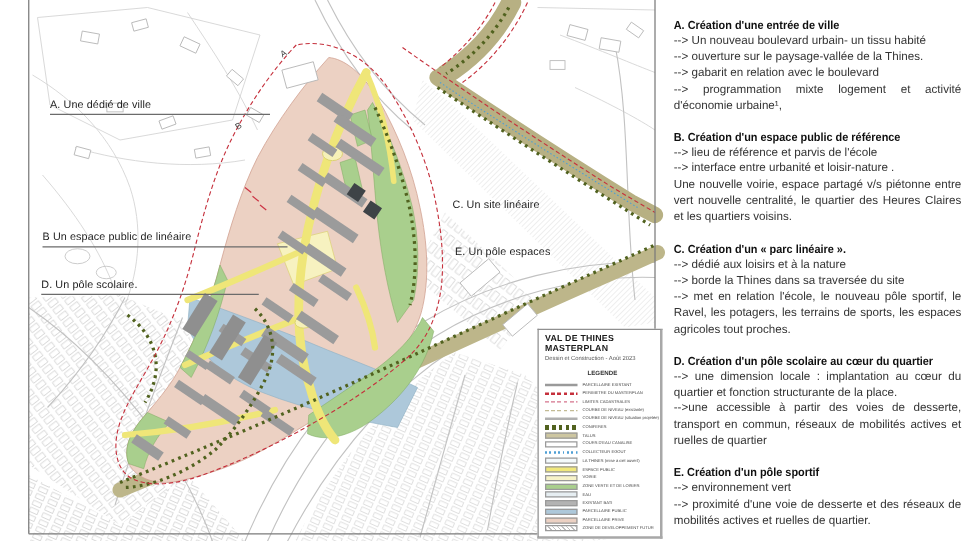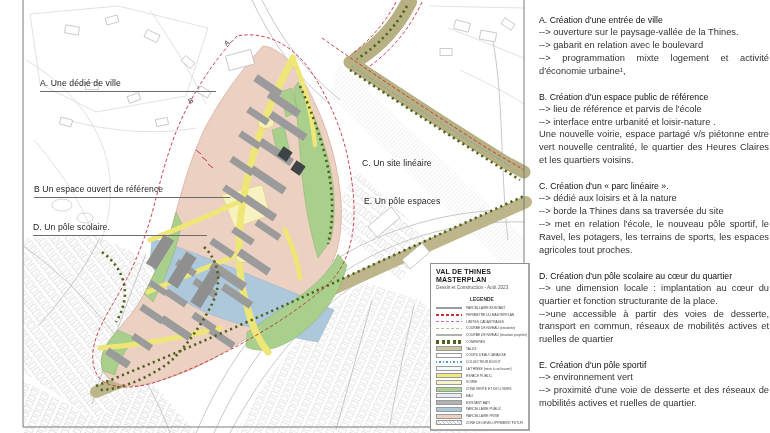--- a/index.html
+++ b/index.html
@@ -17,21 +17,21 @@
   .lg-title{font-size:7px;font-weight:bold;line-height:7.6px;color:#1a1a1a;letter-spacing:.2px}
   .lg-sub{font-size:6px;transform:scale(.78);transform-origin:0 0;white-space:nowrap;color:#555;margin-top:1.5px}
   .lg-head{font-size:6px;transform:scale(.82);transform-origin:0 0;margin:6px 0 2px 34px;color:#333;font-weight:bold;white-space:nowrap}
   .lg-row{display:flex;align-items:center;height:6.75px}
   .lg-sw{width:26px;flex:0 0 26px;box-sizing:border-box;margin-right:4px}
   .lg-label{font-size:6px;transform:scale(.55);transform-origin:0 50%;white-space:nowrap;color:#444}
 
   
   #text-col{position:absolute;left:539px;top:13px;width:230px}
   .sec{margin-bottom:12px}
-  .sec-h{font-weight:normal;font-size:9.4px;line-height:13px;color:#101010;white-space:nowrap}
+  .sec-h{font-weight:bold;font-size:9.4px;line-height:13px;color:#101010;white-space:nowrap}
   .sec-h-in{display:inline-block;transform:scaleX(.93);transform-origin:0 50%}
   .sec-line{font-size:9.3px;line-height:12.9px;color:#333;text-align:justify}
 </style>
 </head>
 <body>
 
 <div id="map">
 <svg viewBox="0 0 534 433" width="534" height="433" xmlns="http://www.w3.org/2000/svg">
   <defs>
     <pattern id="hA" width="12" height="6.5" patternUnits="userSpaceOnUse" patternTransform="rotate(-38)">
@@ -199,21 +199,21 @@
     <line x1="23" y1="427" x2="524" y2="427"></line>
   </g>
 
   <text x="226" y="46" font-size="7" fill="#444" transform="rotate(-32 226 46)">A.</text>
   <text x="190" y="104" font-size="7" fill="#444" transform="rotate(-32 190 104)">B</text>
 </svg>
 
   <div class="map-label" style="left:40px;top:78px"><span>A. Une dédié de ville</span></div>
   <div class="map-underline" style="left:40px;top:91px;width:176px"></div>
 
-  <div class="map-label" style="left:34px;top:184px"><span>B Un espace ouvert de référence</span></div>
+  <div class="map-label" style="left:34px;top:184px"><span>B Un espace public de linéaire</span></div>
   <div class="map-underline" style="left:34px;top:197px;width:196px"></div>
 
   <div class="map-label" style="left:362px;top:158px"><span>C. Un site linéaire</span></div>
 
   <div class="map-label" style="left:33px;top:222px"><span>D. Un pôle scolaire.</span></div>
   <div class="map-underline" style="left:33px;top:235px;width:174px"></div>
 
   <div class="map-label" style="left:364px;top:196px"><span>E. Un pôle espaces</span></div>
 </div>
 
@@ -294,20 +294,21 @@
       <div class="lg-row">
         <span class="lg-sw" style="height: 5px; border: 0.5px solid rgb(154, 154, 154); background: repeating-linear-gradient(45deg, rgb(189, 189, 189) 0px, rgb(189, 189, 189) 0.8px, transparent 0.8px, transparent 2.6px);"></span>
         <span class="lg-label">ZONE DE DEVELOPPEMENT FUTUR</span>
       </div>
     </div>
 </div>
 
 <div id="text-col">
     <div class="sec">
       <div class="sec-h"><span class="sec-h-in">A. Création d'une entrée de ville</span></div>
+      <div class="sec-line">--&gt; Un nouveau boulevard urbain- un tissu habité</div>
       <div class="sec-line">--&gt; ouverture sur le paysage-vallée de la Thines.</div>
       <div class="sec-line">--&gt; gabarit en relation avec le boulevard</div>
       <div class="sec-line">--&gt; programmation mixte logement et activité d'économie urbaine¹,</div>
     </div>
     <div class="sec">
       <div class="sec-h"><span class="sec-h-in">B. Création d'un espace public de référence</span></div>
       <div class="sec-line">--&gt; lieu de référence et parvis de l'école</div>
       <div class="sec-line">--&gt; interface entre urbanité et loisir-nature .</div>
       <div class="sec-line">Une nouvelle voirie, espace partagé v/s piétonne entre vert nouvelle centralité, le quartier des Heures Claires et les quartiers voisins.</div>
     </div>

